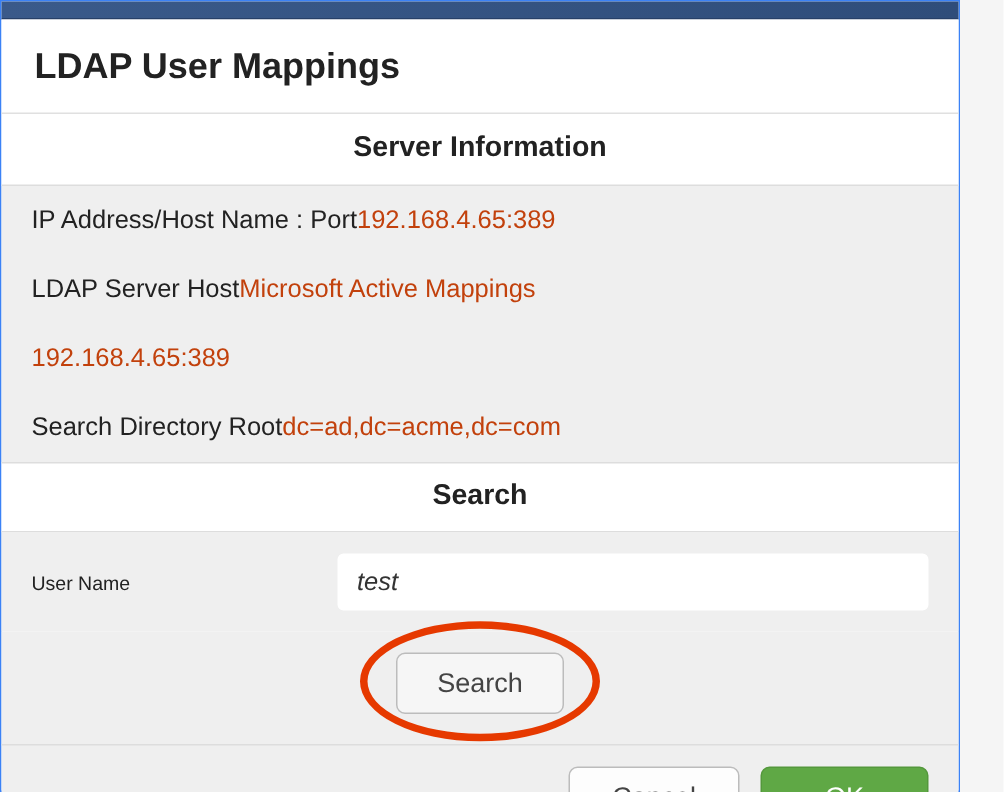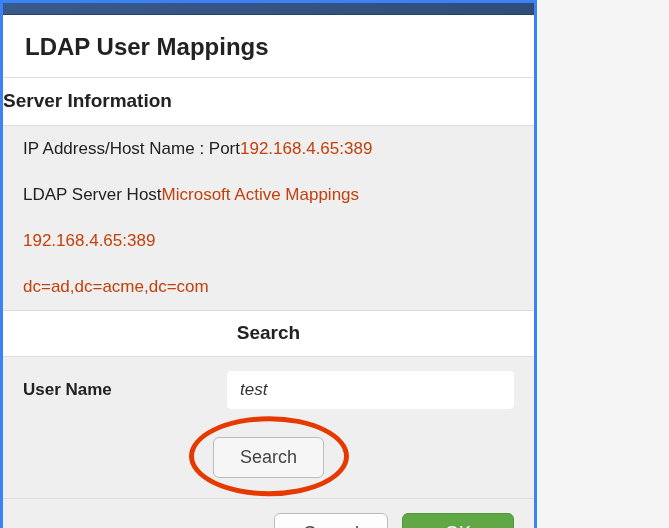--- a/index.html
+++ b/index.html
@@ -5,43 +5,43 @@
     * { box-sizing: border-box; margin: 0; padding: 0; }
     body {
       font-family: Helvetica, Arial, sans-serif;
       background: #f5f5f5;
       width: 669px;
       height: 528px;
       overflow: hidden;
       position: relative;
     }
     .outer {
-      width: 537px;
+      width: 640px;
       height: 528px;
       background: #fff;
-      border: 3px solid #3b82f6;
+      border: 1px solid #3b82f6;
     }
     .topstrip {
       height: 12px;
       background: linear-gradient(to right, #3a5a8a 0%, #2f4d7a 100%);
       border-bottom: 1px solid #274068;
     }
     .dialog {
       width: 100%;
     }
     .title {
       padding: 18px 22px 16px 22px;
       font-size: 24px;
       font-weight: 700;
       color: #222;
       border-bottom: 1px solid #e0e0e0;
       background: #fff;
     }
     .section-header {
-      text-align: left;
+      text-align: center;
       font-size: 19px;
       font-weight: 600;
       color: #222;
       padding: 12px 0 13px 0;
       background: #fff;
       border-bottom: 1px solid #ddd;
     }
     .info-section {
       background: #efefef;
     }
@@ -65,24 +65,23 @@
       border-bottom: 1px solid #ddd;
     }
     .search-section {
       background: #efefef;
       padding: 14px 20px;
       display: flex;
       align-items: center;
       gap: 24px;
     }
     .search-label {
-      font-size: 17px;
+      font-size: 13px;
       color: #222;
       flex: 0 0 180px;
-      font-weight: bold;
     }
     .search-input {
       flex: 1;
       padding: 8px 12px;
       font-size: 17px;
       border: 1px solid #fff;
       border-radius: 4px;
       background: #fff;
       outline: none;
       color: #333;
@@ -159,20 +158,21 @@
         <span class="info-value">192.168.4.65:389</span>
       </div>
       <div class="info-row">
         <span class="info-label">LDAP Server Host</span>
         <span class="info-value">Microsoft Active Mappings</span>
       </div>
       <div class="info-row">
         <span class="info-value">192.168.4.65:389</span>
       </div>
       <div class="info-row">
+        <span class="info-label">Search Directory Root</span>
         <span class="info-value">dc=ad,dc=acme,dc=com</span>
       </div>
     </div>
 
     <div class="search-header">Search</div>
 
     <div class="search-section">
       <span class="search-label">User Name</span>
       <input type="text" class="search-input" value="test" style="">
     </div>

